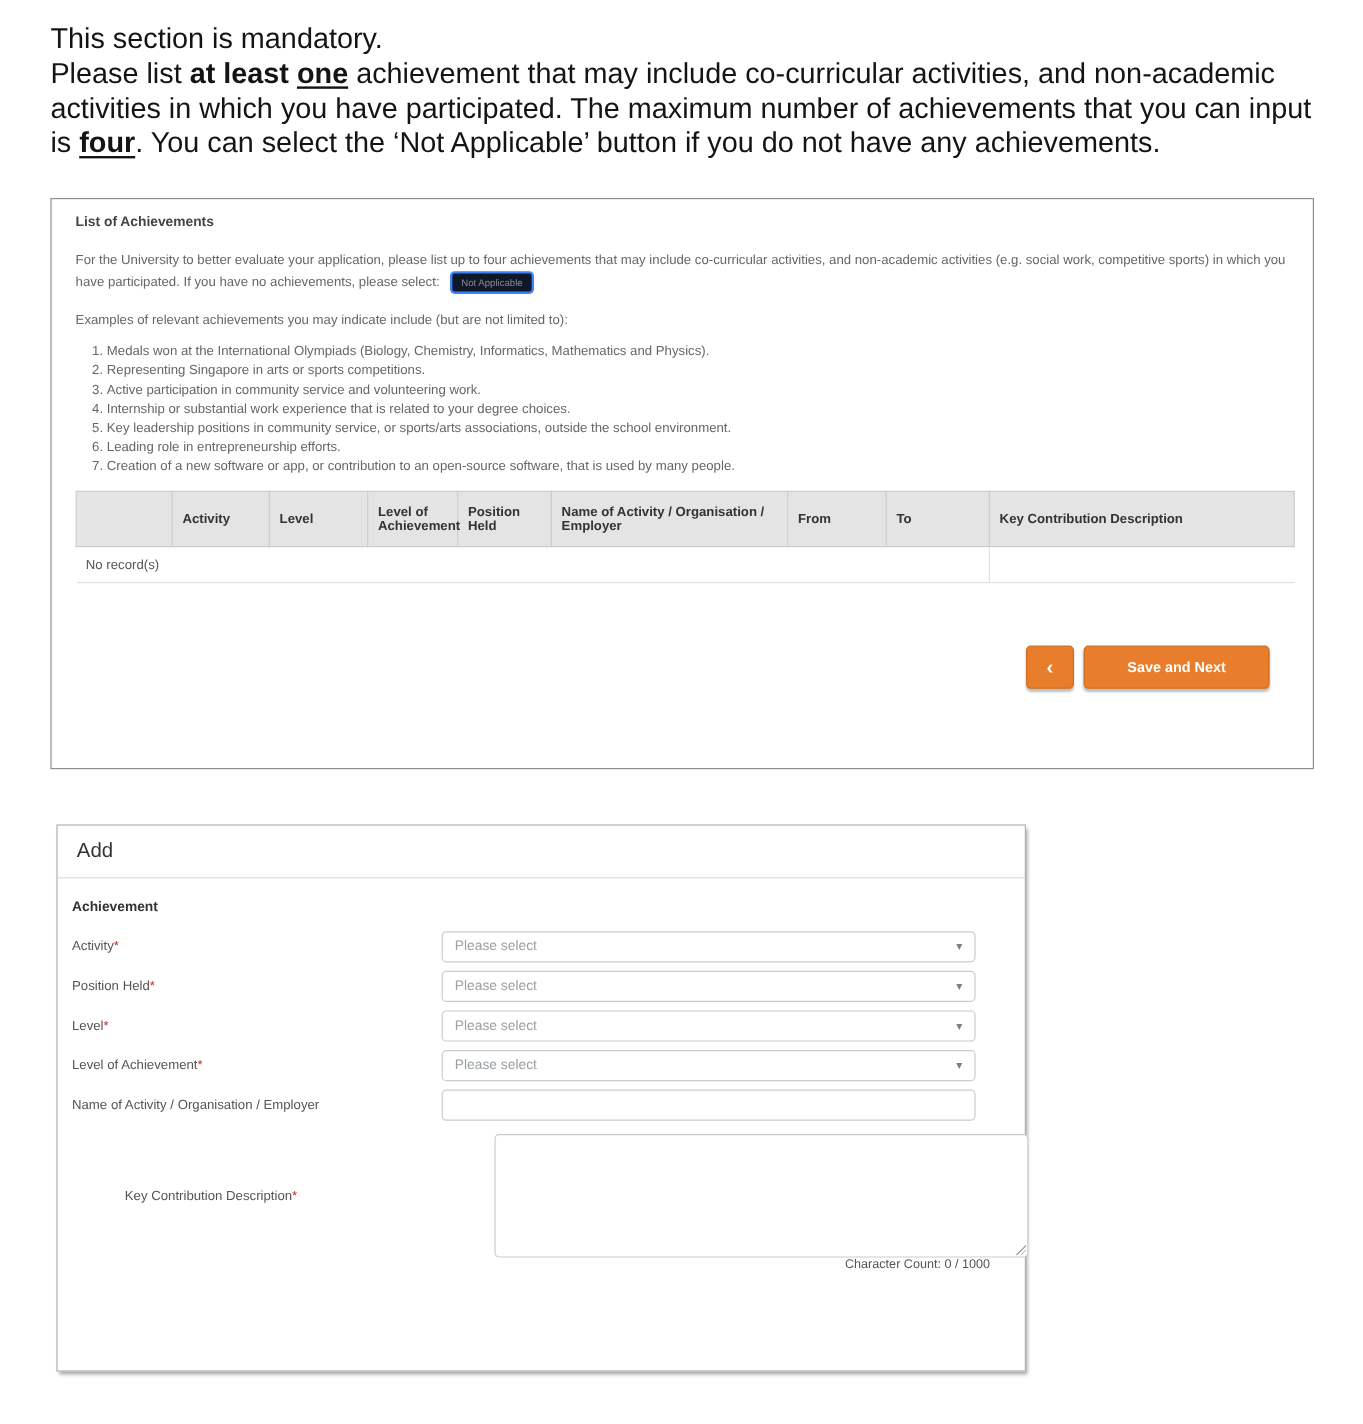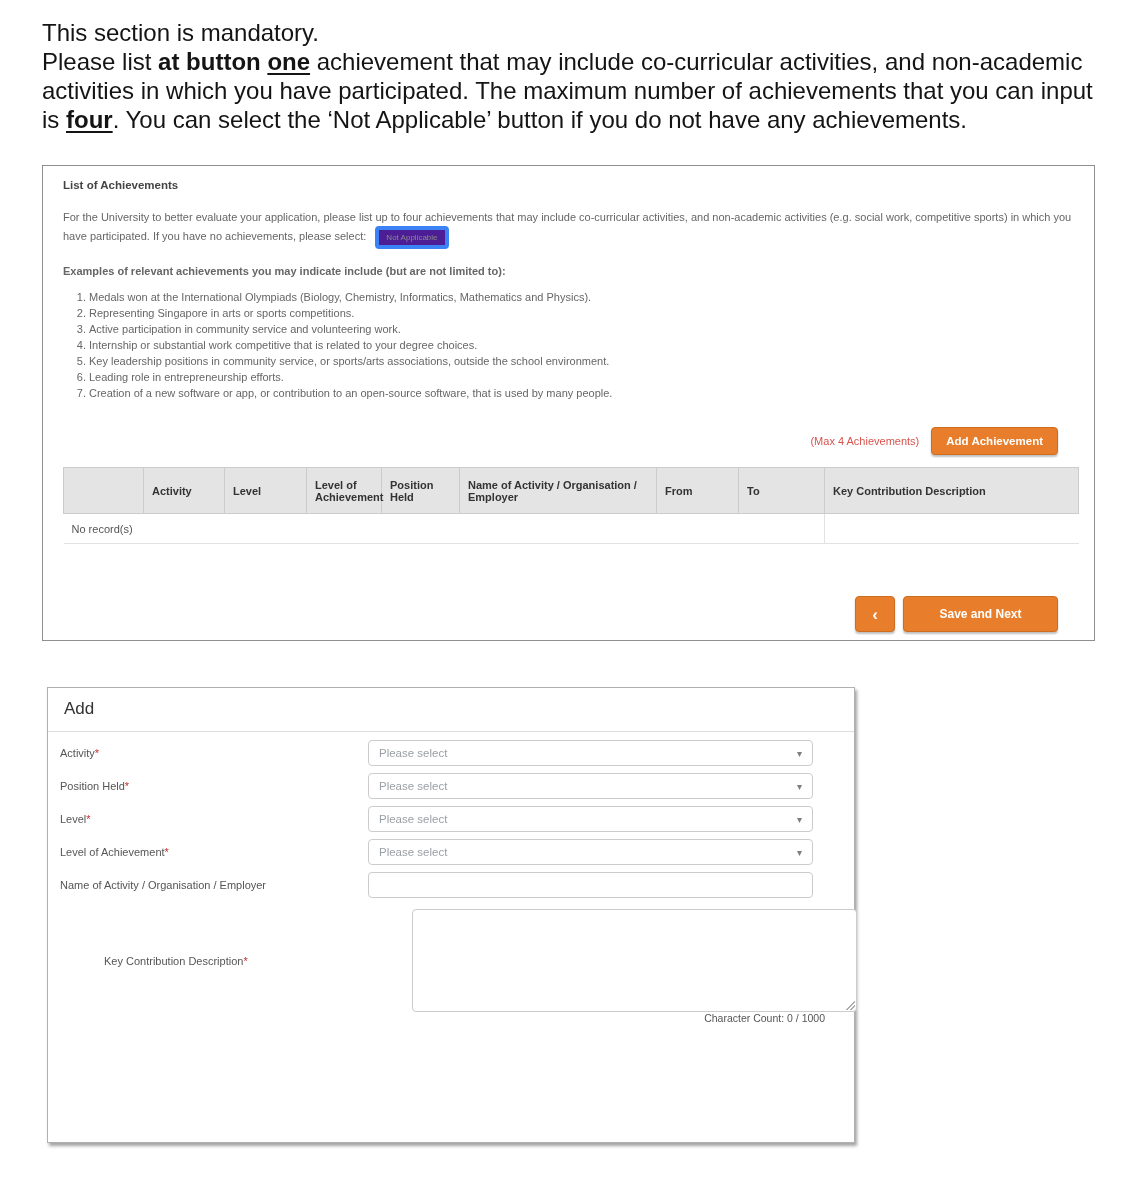--- a/index.html
+++ b/index.html
@@ -11,22 +11,22 @@
   .intro { position:absolute; left:42px; top:18px; width:1058px; font-size:24px; line-height:29px; color:#141414; }
   .intro b { font-weight:bold; }
   .intro u { text-underline-offset:3px; }
 
   
   .panel1 { position:absolute; left:42px; top:165px; width:1053px; height:476px;
             background:#fff; border:1px solid #8f8f8f; padding:13px 20px 0 20px; }
   .p1-title { font-size:11.5px; font-weight:bold; color:#444; }
   .p1-desc { margin-top:17px; font-size:11px; line-height:18px; color:#666; }
   .btn-na { display:inline-block; margin-left:6px; padding:3px 7px; font-size:8px; color:#8a8a8a;
-            background:#4c1d95; border:4px solid #3b82f6; border-radius:4px; font-family:inherit; cursor:pointer; vertical-align:middle; }
-  .p1-examples-intro { margin-top:16px; font-size:11px; color:#666;font-weight:bold; }
+            background:#0f172a; border:2px solid #3b82f6; border-radius:4px; font-family:inherit; cursor:pointer; vertical-align:middle; }
+  .p1-examples-intro { margin-top:16px; font-size:11px; color:#666; }
   ol.examples { margin:12px 0 0 0; padding-left:26px; font-size:11px; line-height:16px; color:#666; }
   .p1-actions { display:flex; justify-content:flex-end; align-items:center; gap:12px; margin-top:26px; padding-right:16px; }
   .max-note { color:#d9534f; font-size:11px; }
   .btn-orange { background:#e87e2b; color:#fff; border:1px solid #cf6d1f; border-radius:4px;
                 font-family:inherit; font-weight:bold; cursor:pointer; box-shadow:0 2px 2px rgba(0,0,0,0.25); }
   .btn-add { height:28px; padding:0 14px; font-size:11.5px; }
 
   table.achv { margin-top:12px; width:1015px; border-collapse:collapse; table-layout:fixed; }
   table.achv thead th { background:#e4e4e4; border:1px solid #cccccc; font-size:11px; font-weight:bold;
                         color:#333; text-align:left; vertical-align:middle; padding:6px 8px; height:46px; }
@@ -61,47 +61,43 @@
                    linear-gradient(135deg, transparent 0 55%, #aaa 55% 62%, transparent 62% 75%, #aaa 75% 82%, transparent 82%); }
   .char-count { width:765px; margin-top:0; text-align:right; font-size:10.5px; color:#555; }
 </style>
 </head>
 <body>
 
 <div class="screen">
 
   <div class="intro">
     <p><span>This section is mandatory.</span></p>
-    <p><span>Please list </span><b><span>at button </span><u>one</u></b><span> achievement that may include co-curricular activities, and non-academic activities in which you have participated. The maximum number of achievements that you can input is </span><b><u>four</u></b><span>. You can select the ‘Not Applicable’ button if you do not have any achievements.</span></p>
+    <p><span>Please list </span><b><span>at least </span><u>one</u></b><span> achievement that may include co-curricular activities, and non-academic activities in which you have participated. The maximum number of achievements that you can input is </span><b><u>four</u></b><span>. You can select the ‘Not Applicable’ button if you do not have any achievements.</span></p>
   </div>
 
   <section class="panel1">
     <h2 class="p1-title">List of Achievements</h2>
 
     <p class="p1-desc">
       <span>For the University to better evaluate your application, please list up to four achievements that may include co-curricular activities, and non-academic activities (e.g. social work, competitive sports) in which you have participated. If you have no achievements, please select:</span>
       <button class="btn-na">Not Applicable</button>
     </p>
 
     <p class="p1-examples-intro">Examples of relevant achievements you may indicate include (but are not limited to):</p>
 
     <ol class="examples">
       <li>Medals won at the International Olympiads (Biology, Chemistry, Informatics, Mathematics and Physics).</li>
       <li>Representing Singapore in arts or sports competitions.</li>
       <li>Active participation in community service and volunteering work.</li>
-      <li>Internship or substantial work competitive that is related to your degree choices.</li>
+      <li>Internship or substantial work experience that is related to your degree choices.</li>
       <li>Key leadership positions in community service, or sports/arts associations, outside the school environment.</li>
       <li>Leading role in entrepreneurship efforts.</li>
       <li>Creation of a new software or app, or contribution to an open-source software, that is used by many people.</li>
     </ol>
 
-    <div class="p1-actions">
-      <span class="max-note">(Max 4 Achievements)</span>
-      <button class="btn-orange btn-add">Add Achievement</button>
-    </div>
 
     <table class="achv">
       <colgroup>
         <col style="width:80px">
           <col style="width:81px">
           <col style="width:82px">
           <col style="width:75px">
         <col style="width:78px">
           <col style="width:197px">
           <col style="width:82px">
@@ -133,20 +129,21 @@
       <button class="btn-orange btn-back"><span>‹</span></button>
       <button class="btn-orange btn-save">Save and Next</button>
     </div>
   </section>
 
   <section class="panel2">
     <div class="p2-header">
       <span>Add</span>
     </div>
     <div class="p2-body">
+      <h3 class="p2-section-title">Achievement</h3>
 
       <div class="form-row">
         <span class="form-label"><span>Activity</span><span class="asterisk">*</span></span>
         <div class="control select">
           <span class="placeholder">Please select</span>
           <span class="chevron">▾</span>
         </div>
       </div>
 
       <div class="form-row">

